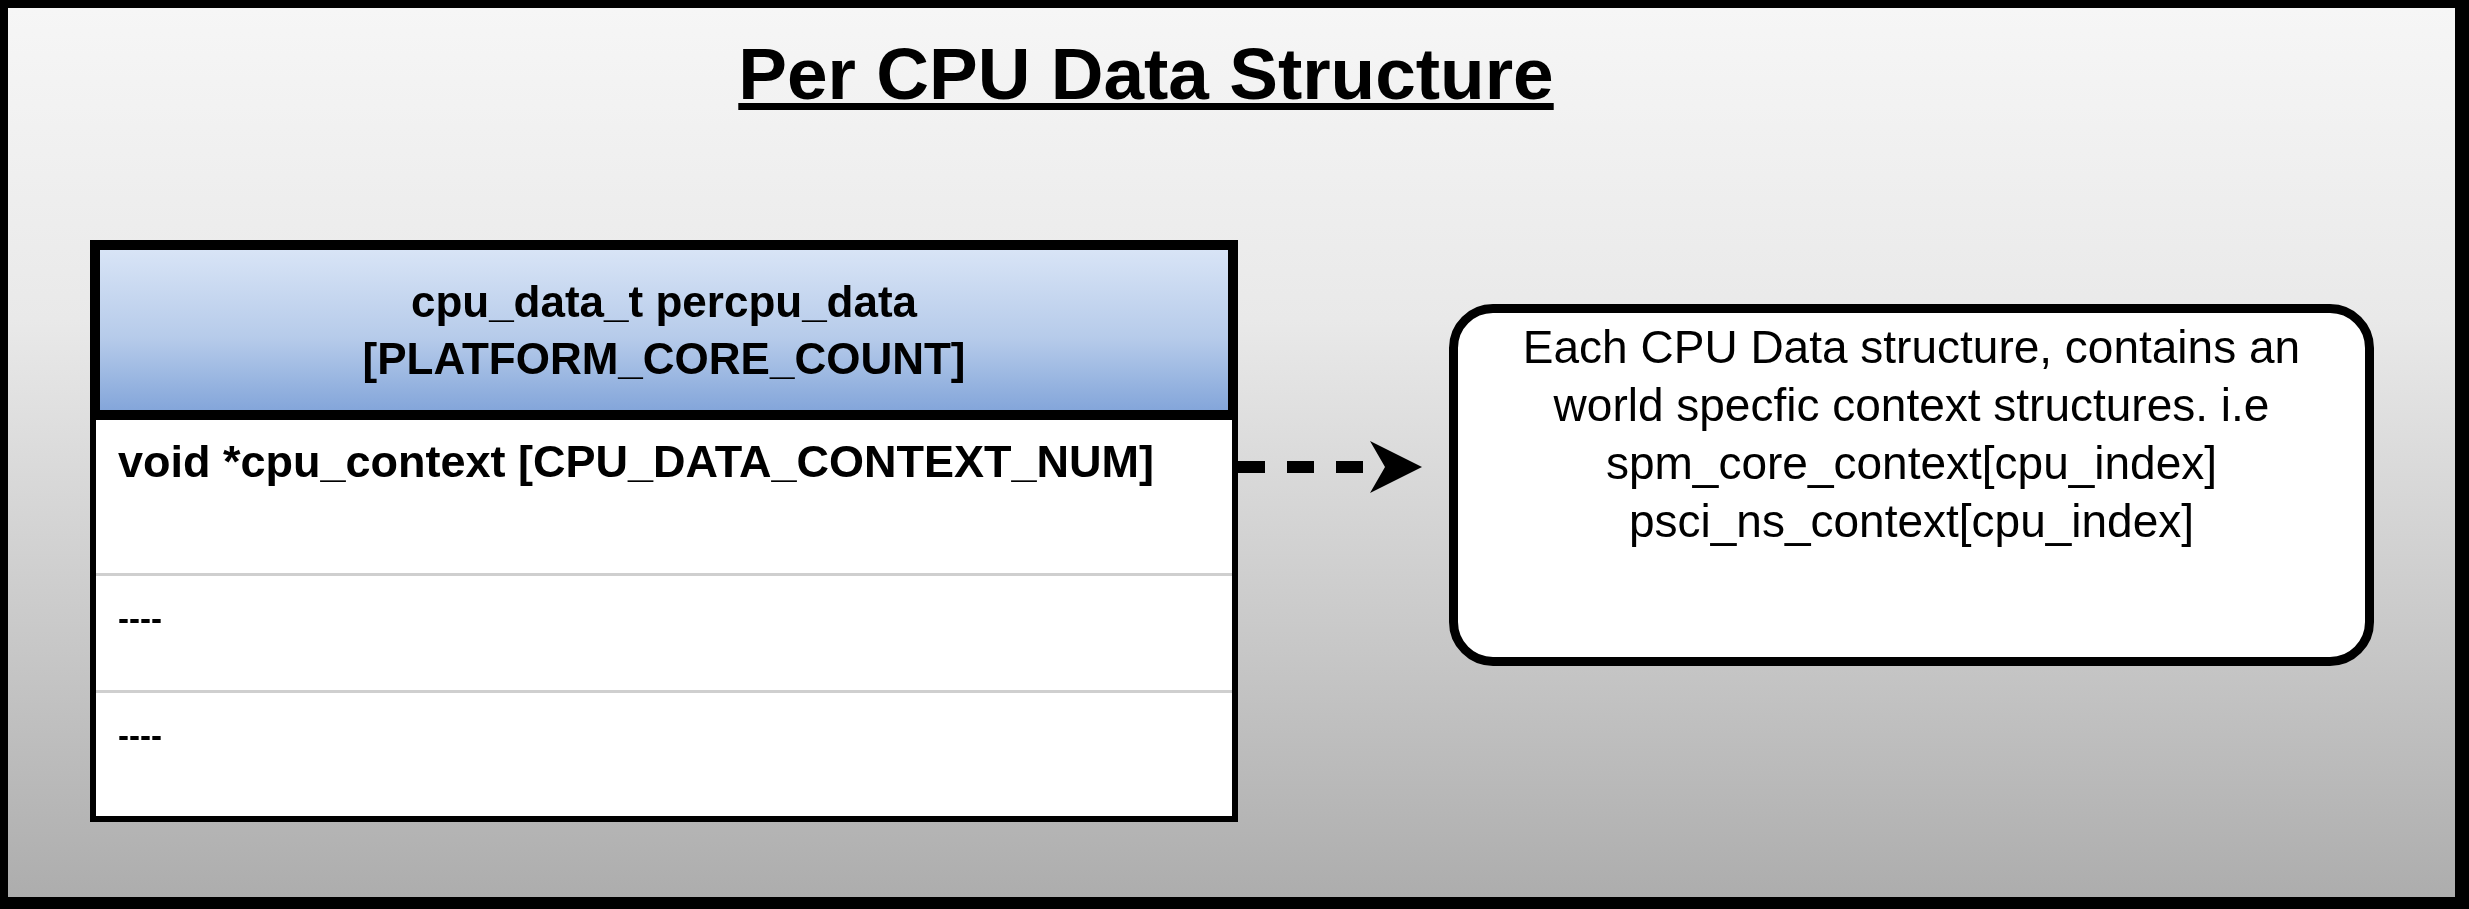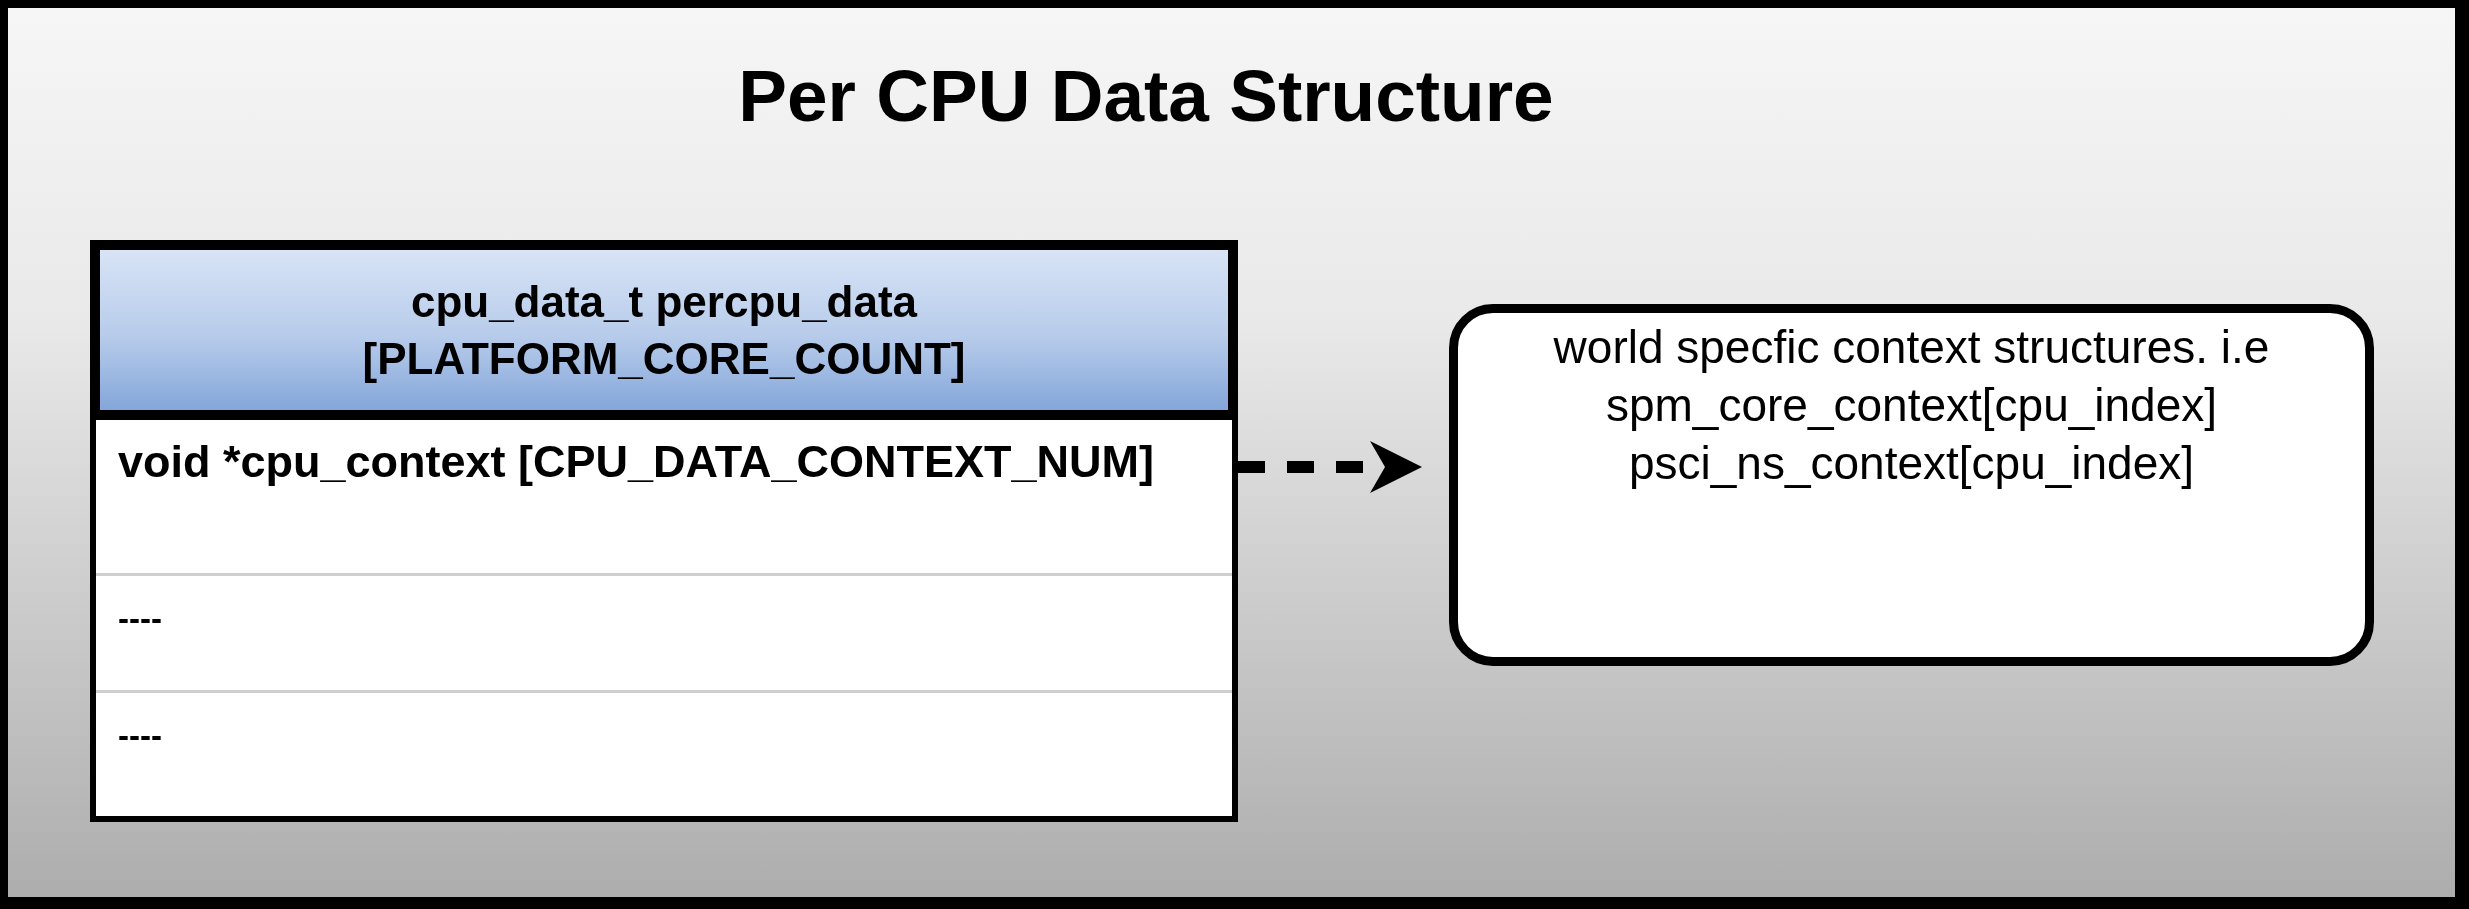--- a/index.html
+++ b/index.html
@@ -17,27 +17,28 @@
     border-color: #000;
     border-width: 8px 14px 12px 8px; 
     background: linear-gradient(180deg, #f6f6f6 0%, #e9e9e9 35%, #c9c9c9 70%, #adadad 100%);
     overflow: hidden;
   }
 
   
   .title {
     position: absolute;
     left: 0;
-    top: 46px;
+    top: 24px;
     width: 2276px;
     text-align: center;
     font-size: 73px;
     font-weight: bold;
     color: #000;
     letter-spacing: 0px;
+    text-decoration: underline;
   }
 
   
   .struct-table {
     position: absolute;
     left: 82px;
     top: 232px;
     width: 1148px;
     height: 548px;
     box-sizing: border-box;
@@ -138,18 +139,19 @@
       <div class="struct-row row-dash-3">----</div>
     </div>
   </div>
 
   <svg class="arrow-svg" viewBox="0 0 190 58">
     <line x1="0" y1="29" x2="146" y2="29" stroke="#000" stroke-width="12" stroke-dasharray="27 22"></line>
     <polygon points="184,29 132,3 147,29 132,55" fill="#000"></polygon>
   </svg>
 
   <div class="note-box">
+    <div class="note-line">Each CPU Data structure, contains an</div>
     <div class="note-line">world specfic context structures. i.e</div>
     <div class="note-line">spm_core_context[cpu_index]</div>
     <div class="note-line">psci_ns_context[cpu_index]</div>
   </div>
 
 </div>
 
 </body></html>

